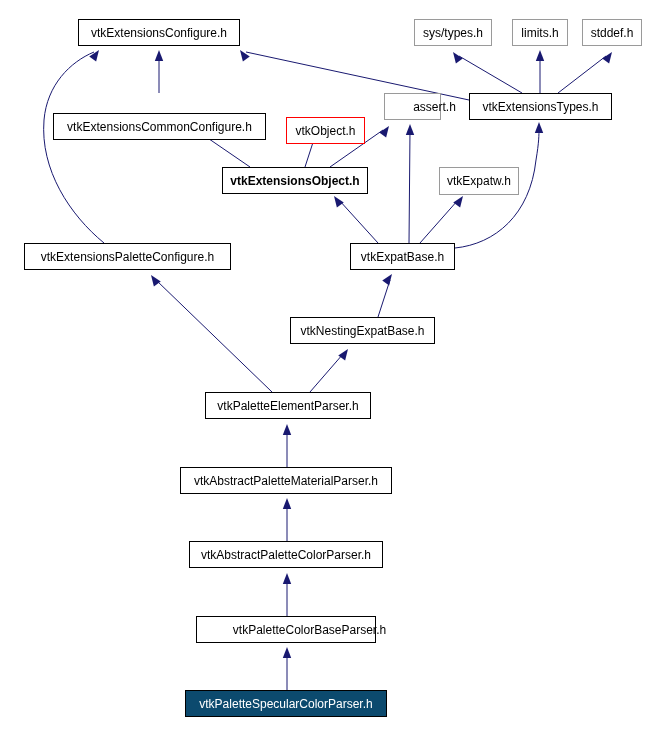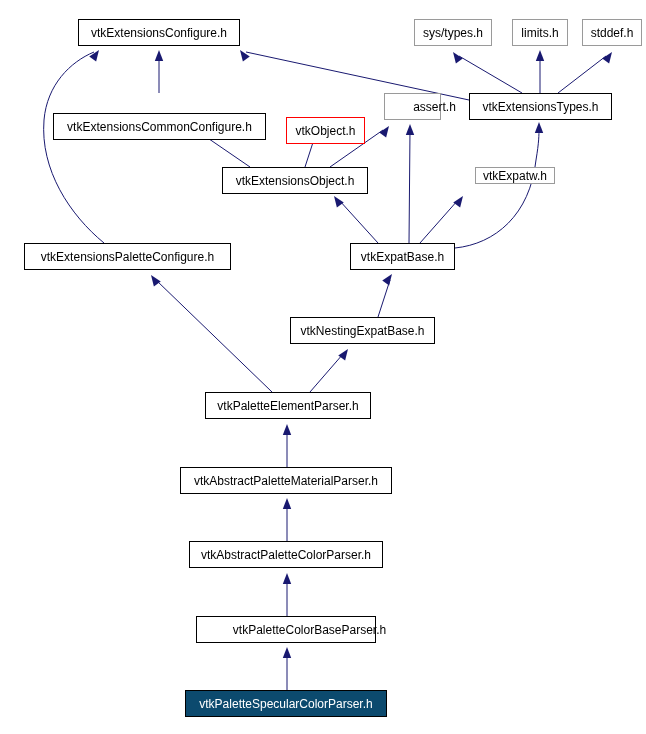--- a/index.html
+++ b/index.html
@@ -117,24 +117,24 @@
       </div>
       <div class="node-box red" style="left: 286px; top: 93px; width: 79px; height: 27px; margin-top: 24px;">
         <span class="node-label">vtkObject.h</span>
       </div>
       <div class="node-box gray" style="left: 384px; top: 93px; width: 57px; height: 27px; padding-left: 44px;">
         <span class="node-label">assert.h</span>
       </div>
       <div class="node-box" style="left: 469px; top: 93px; width: 143px; height: 27px;">
         <span class="node-label">vtkExtensionsTypes.h</span>
       </div>
-      <div class="node-box" style="left: 222px; top: 167px; width: 146px; height: 27px;">
+      <div class="node-box" style="left: 222px; top: 167px; width: 146px; height: 27px; font-weight: bold;">
         <span class="node-label">vtkExtensionsObject.h</span>
       </div>
-      <div class="node-box gray" style="left: 439px; top: 167px; width: 80px; height: 17px; margin-left: 36px;">
+      <div class="node-box gray" style="left: 439px; top: 167px; width: 80px; height: 28px;">
         <span class="node-label">vtkExpatw.h</span>
       </div>
       <div class="node-box" style="left: 24px; top: 243px; width: 207px; height: 27px;">
         <span class="node-label">vtkExtensionsPaletteConfigure.h</span>
       </div>
       <div class="node-box" style="left: 350px; top: 243px; width: 105px; height: 27px;">
         <span class="node-label">vtkExpatBase.h</span>
       </div>
       <div class="node-box" style="left: 290px; top: 317px; width: 145px; height: 27px;">
         <span class="node-label">vtkNestingExpatBase.h</span>

